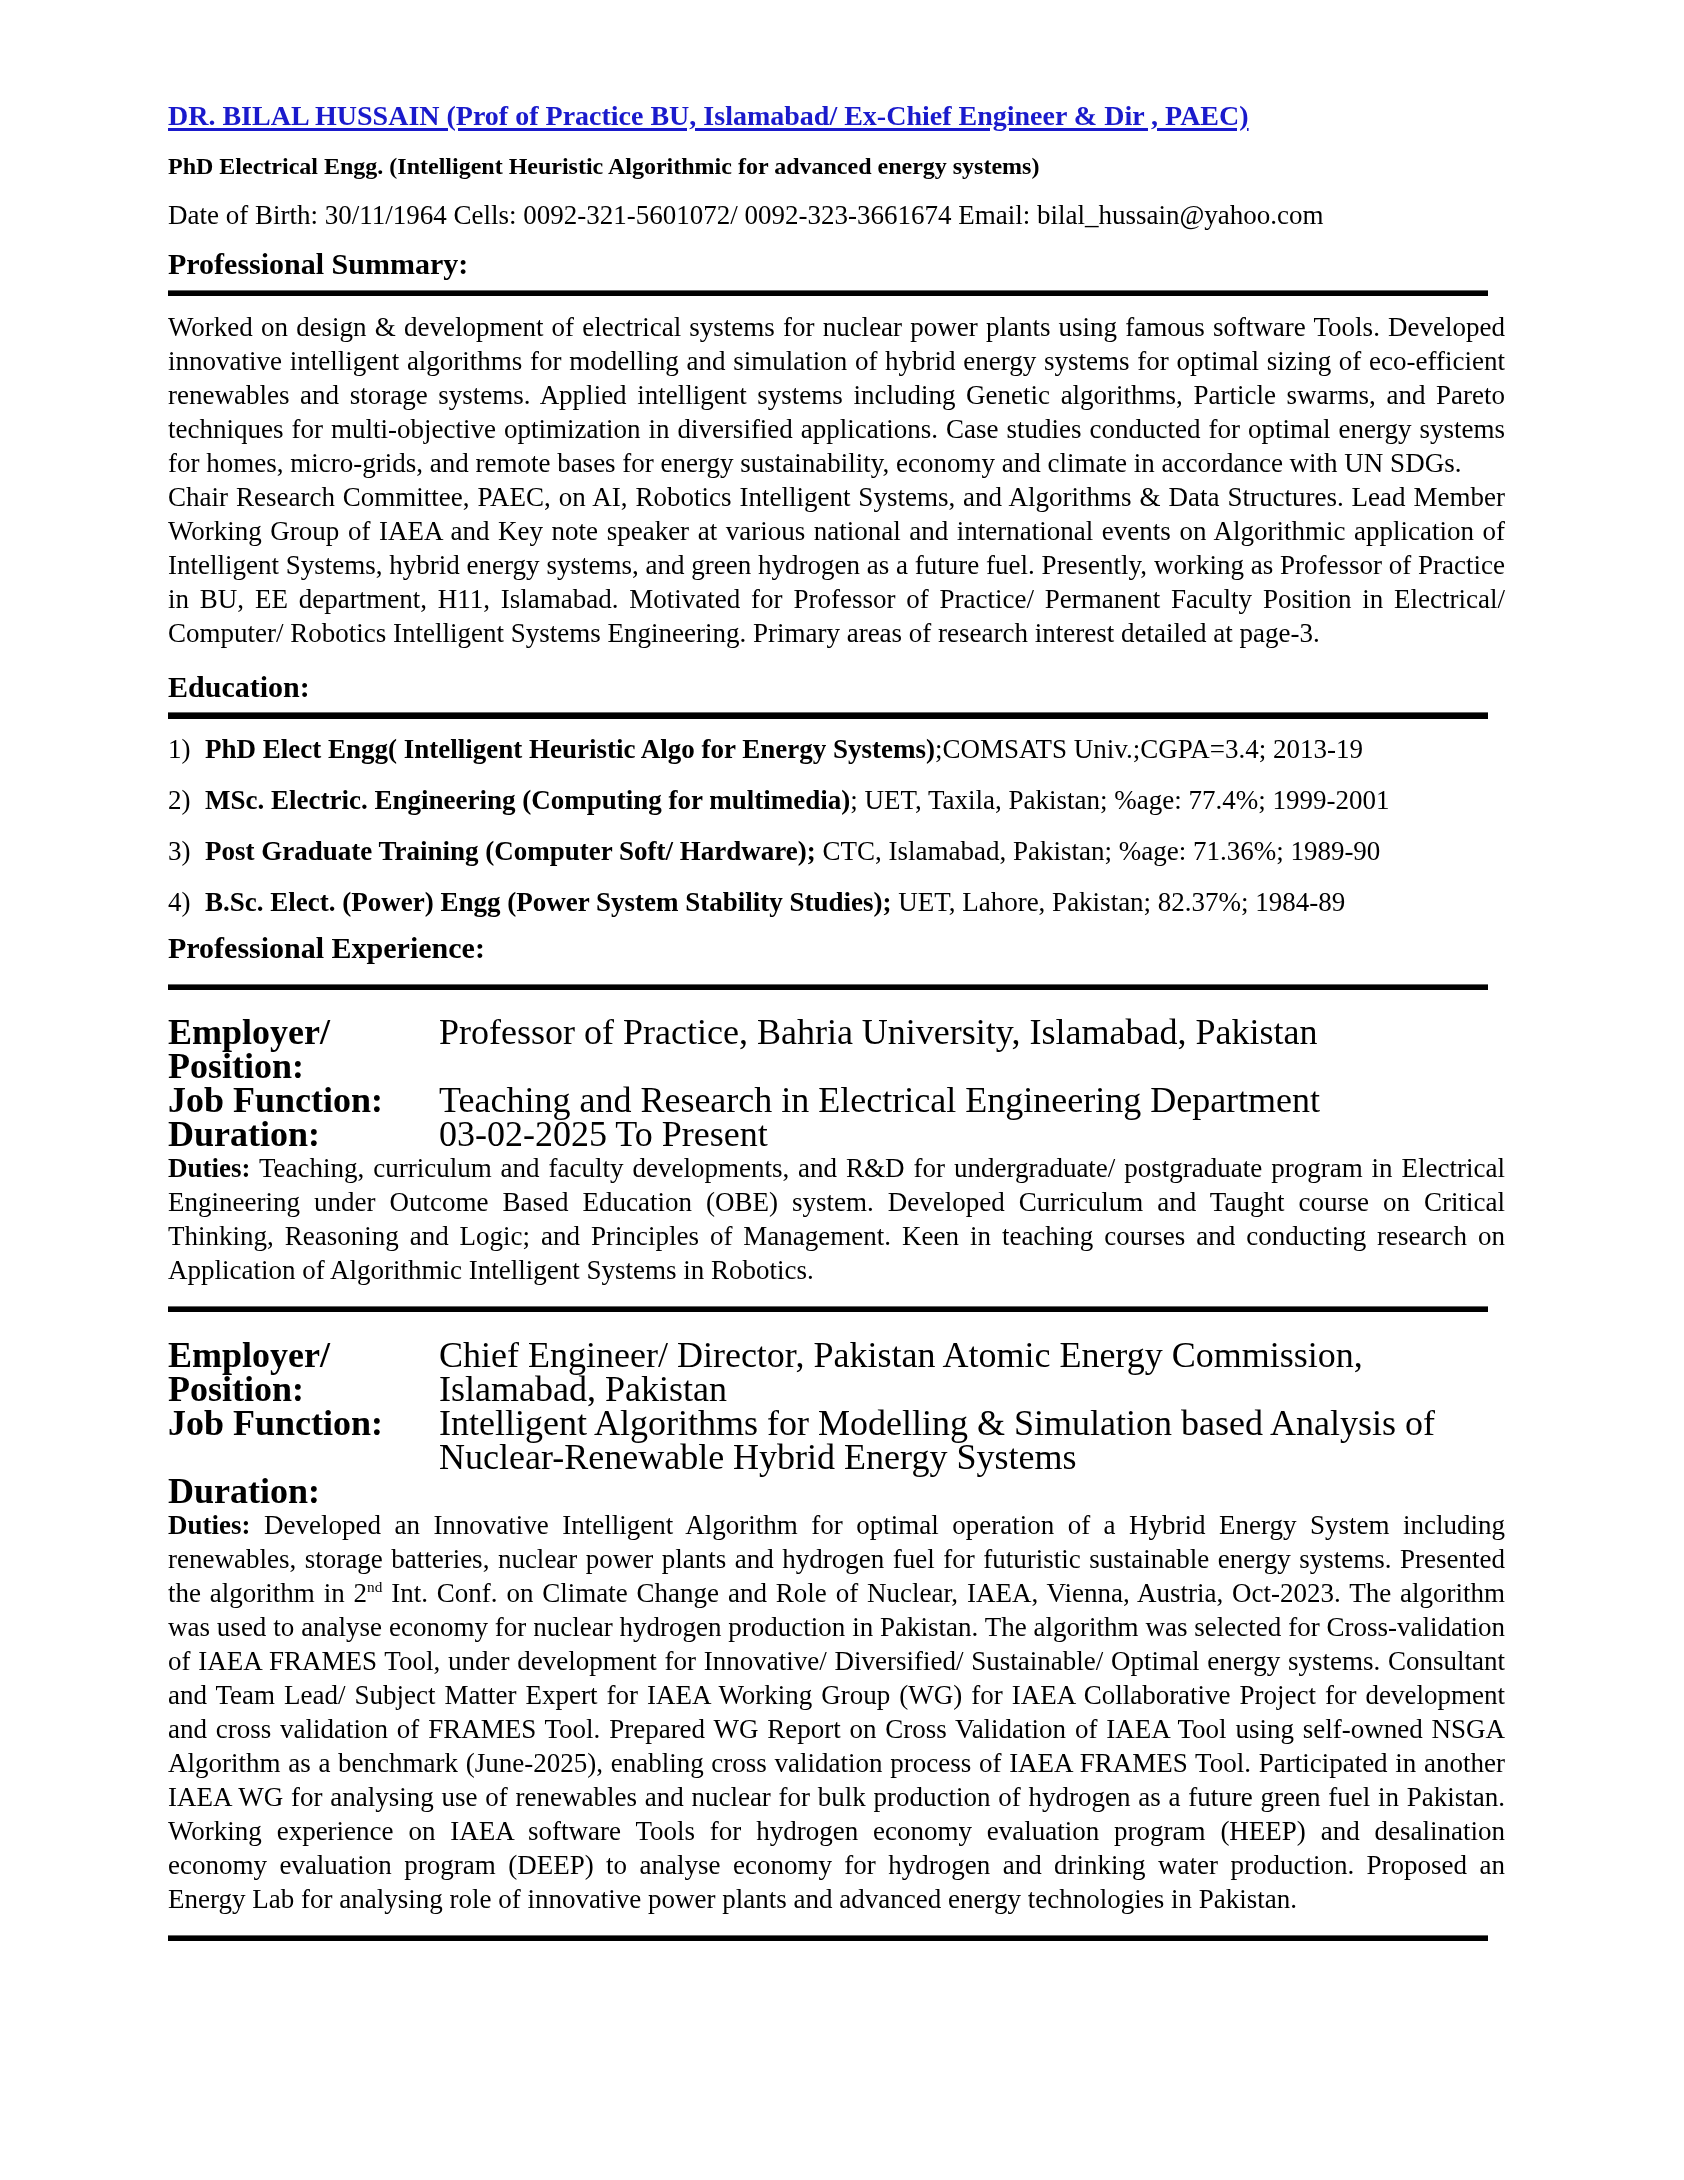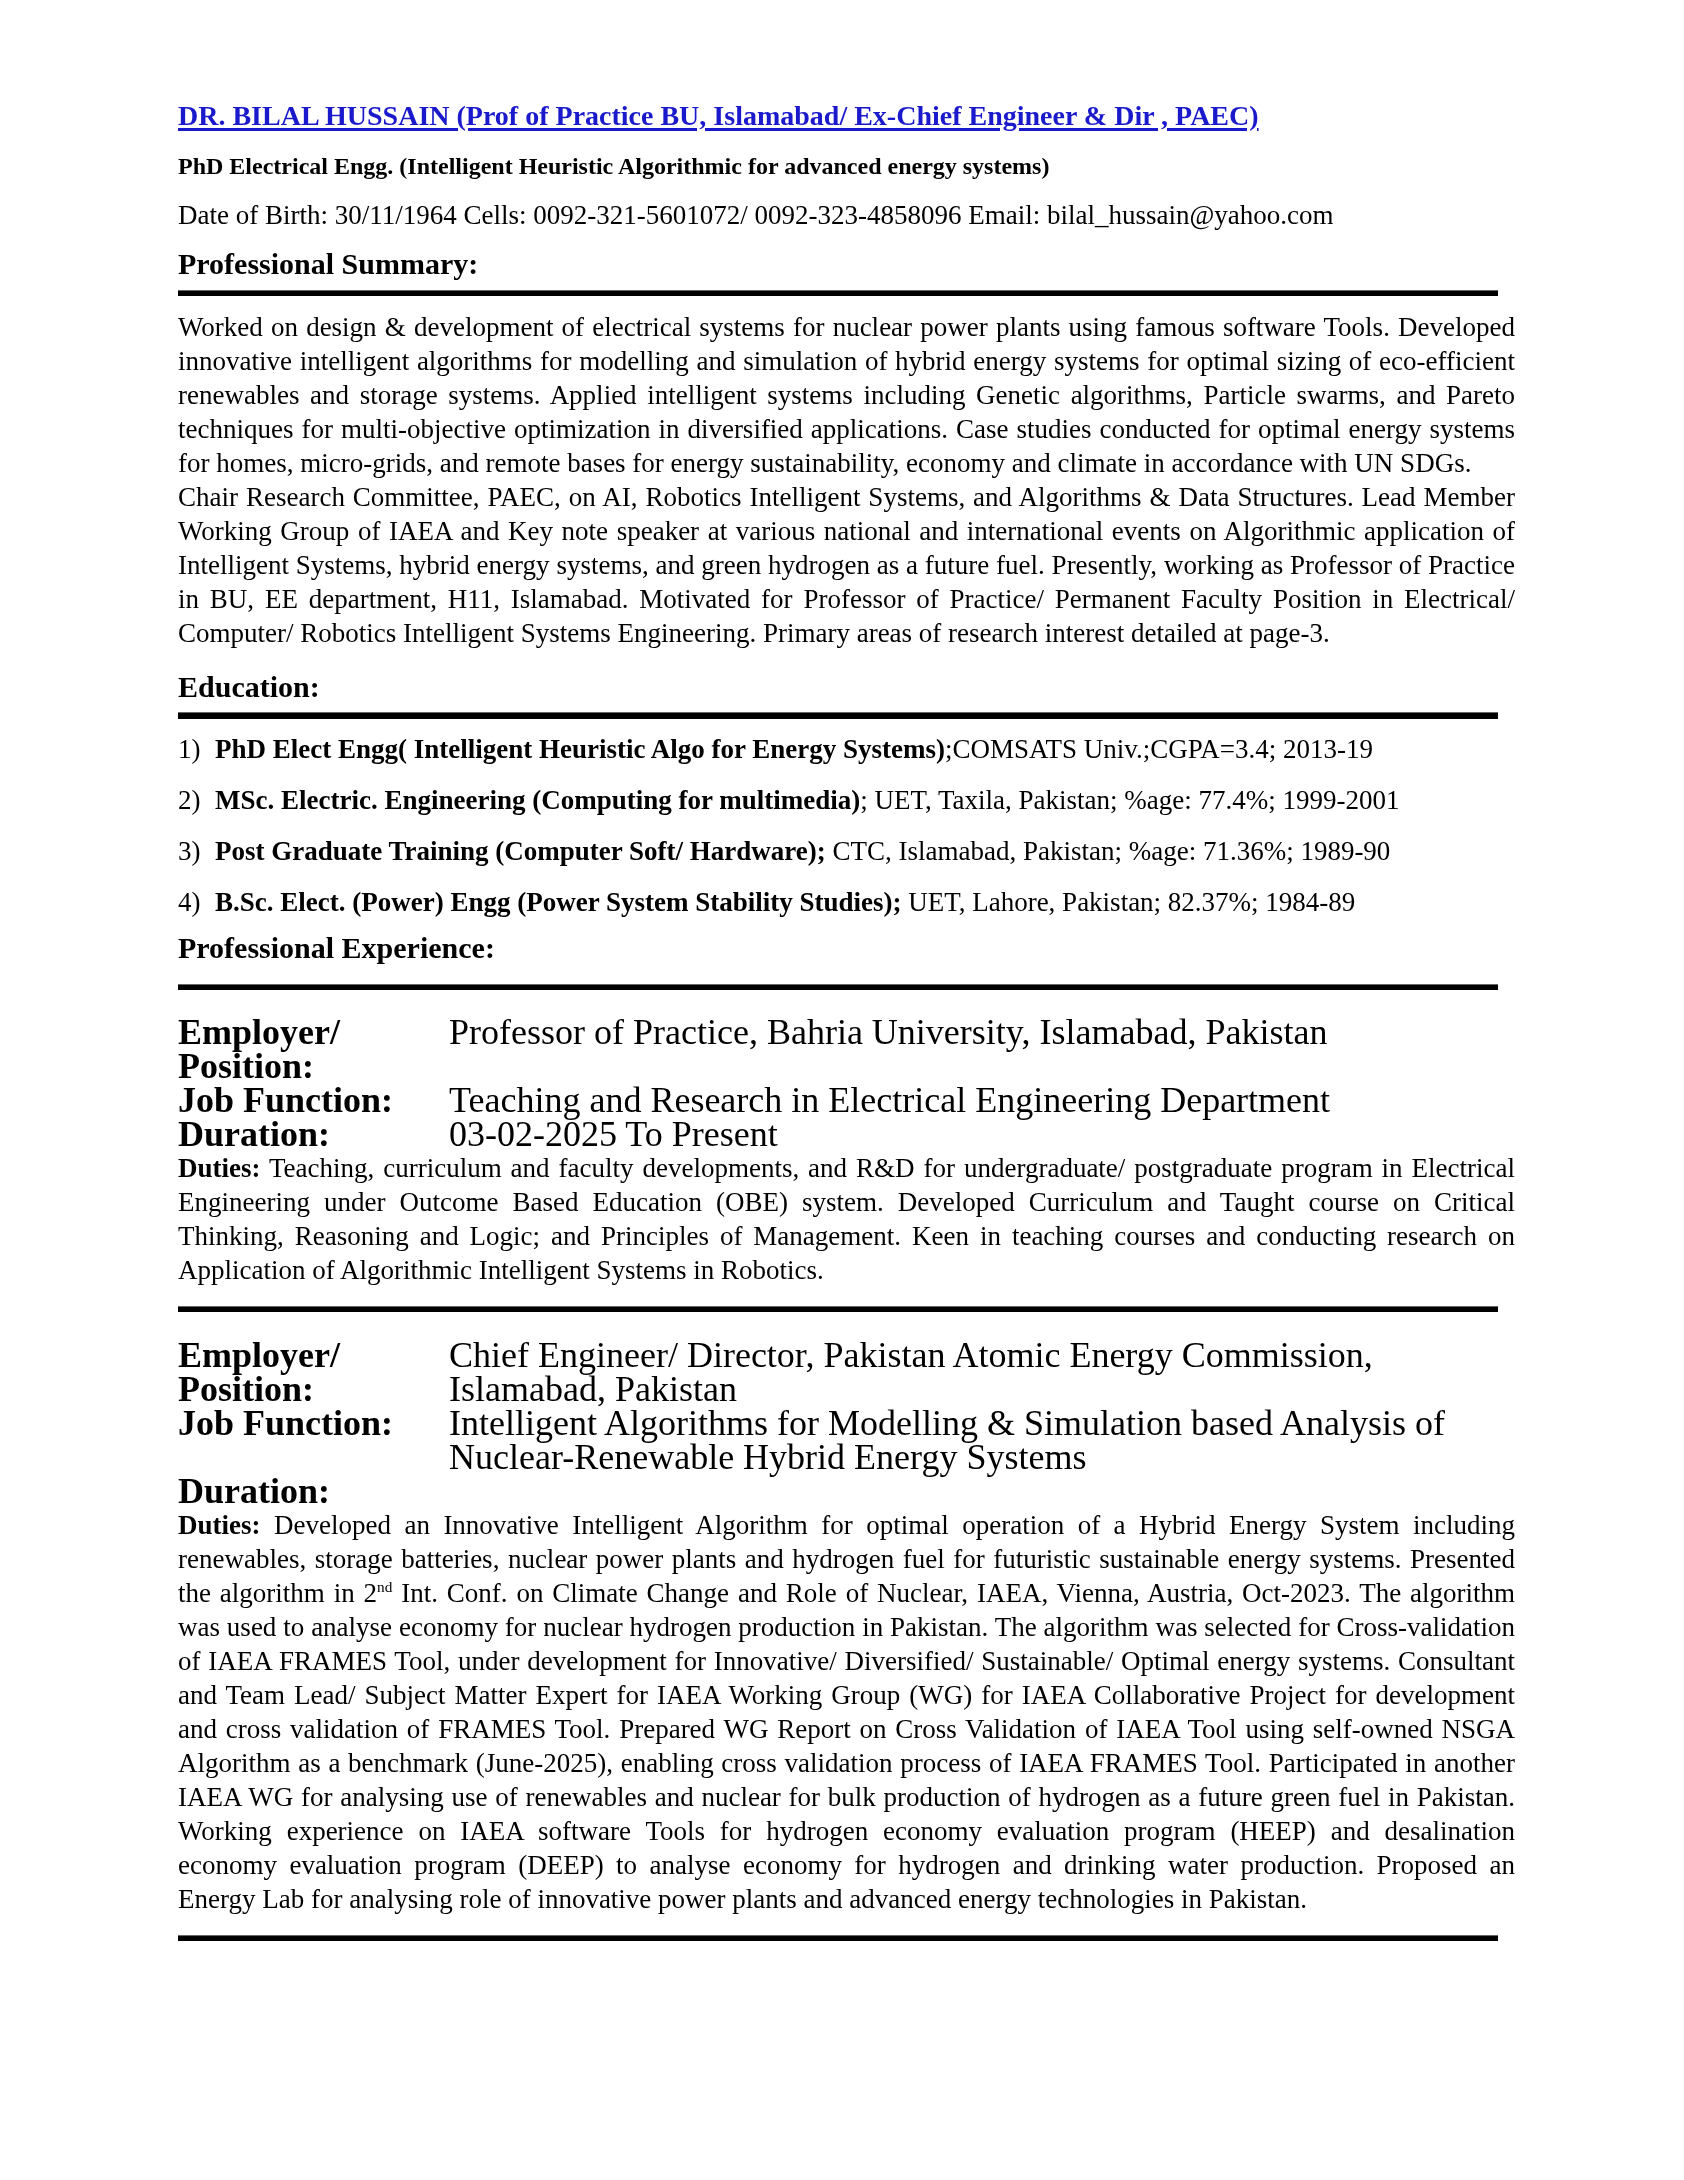--- a/index.html
+++ b/index.html
@@ -1,18 +1,18 @@
 <!DOCTYPE html>
 <html style="font-size:13.6px"><head>
 <meta charset="utf-8">
 <style>
   html, body { margin: 0; padding: 0; background: #ffffff; }
   body { width: 1685px; height: 2181px; position: relative; overflow: hidden;
          font-family: "Liberation Serif", "DejaVu Serif", serif; color: #000; }
-  .page { position: absolute; left: 178px; top: 95px; width: 1337px; }
+  .page { position: absolute; left: 168px; top: 95px; width: 1337px; }
   .title { font-size: 28px; font-weight: bold; color: #1a1acc; text-decoration: underline;
            text-decoration-thickness: 2.6px; text-underline-offset: 3.4px; line-height: 41px; margin: 0; }
   .subtitle { font-size: 24px; font-weight: bold; line-height: 37px; margin: 12px 0 0 0; }
   .contact { font-size: 27px; line-height: 37px; margin: 12px 0 0 0; }
   .contact b { font-weight: normal; }
   .section-head { font-size: 30px; font-weight: bold; line-height: 39px; margin: 10.2px 0 0 0; }
   .rule { height: 5.1px; background: #000; width: 1320px; margin: 6.8px 0 0 0; border-top: 0.9px solid #666; }
   .para { font-size: 27px; line-height: 34px; text-align: justify; margin: 0; }
   .summary { margin-top: 13.6px; }
   .edu-list { margin: 13.6px 0 0 0; padding: 0; list-style: none; }
@@ -27,21 +27,21 @@
   sup { font-size: 15.3px; line-height: 0; }
   .exp-rule { margin-top: 19px; }
 </style>
 </head>
 <body>
 
 <div class="page">
 
   <p class="title">DR. BILAL HUSSAIN (Prof of Practice BU, Islamabad/ Ex-Chief Engineer &amp; Dir , PAEC)</p>
   <p class="subtitle">PhD Electrical Engg. (Intelligent Heuristic Algorithmic for advanced energy systems)</p>
-  <p class="contact"><b>Date of Birth:</b><span> 30/11/1964 </span><b>Cells:</b><span> 0092-321-5601072/ 0092-323-4858096 </span><b>Email:</b><span> bilal_hussain@yahoo.com</span></p>
+  <p class="contact"><b>Date of Birth:</b><span> 30/11/1964 </span><b>Cells:</b><span> 0092-321-5601072/ 0092-323-3661674 </span><b>Email:</b><span> bilal_hussain@yahoo.com</span></p>
 
   <h2 class="section-head" style="margin-top:10.2px">Professional Summary:</h2>
   <div class="rule"></div>
   <div class="summary">
     <p class="para">Worked on design &amp; development of electrical systems for nuclear power plants using famous software Tools. Developed innovative intelligent algorithms for modelling and simulation of hybrid energy systems for optimal sizing of eco-efficient renewables and storage systems. Applied intelligent systems including Genetic algorithms, Particle swarms, and Pareto techniques for multi-objective optimization in diversified applications. Case studies conducted for optimal energy systems for homes, micro-grids, and remote bases for energy sustainability, economy and climate in accordance with UN SDGs.</p>
     <p class="para">Chair Research Committee, PAEC, on AI, Robotics Intelligent Systems, and Algorithms &amp; Data Structures. Lead Member Working Group of IAEA and Key note speaker at various national and international events on Algorithmic application of Intelligent Systems, hybrid energy systems, and green hydrogen as a future fuel. Presently, working as Professor of Practice in BU, EE department, H11, Islamabad. Motivated for Professor of Practice/ Permanent Faculty Position in Electrical/ Computer/ Robotics Intelligent Systems Engineering. Primary areas of research interest detailed at page-3.</p>
   </div>
 
   <h2 class="section-head" style="margin-top:17px">Education:</h2>
   <div class="rule"></div>

